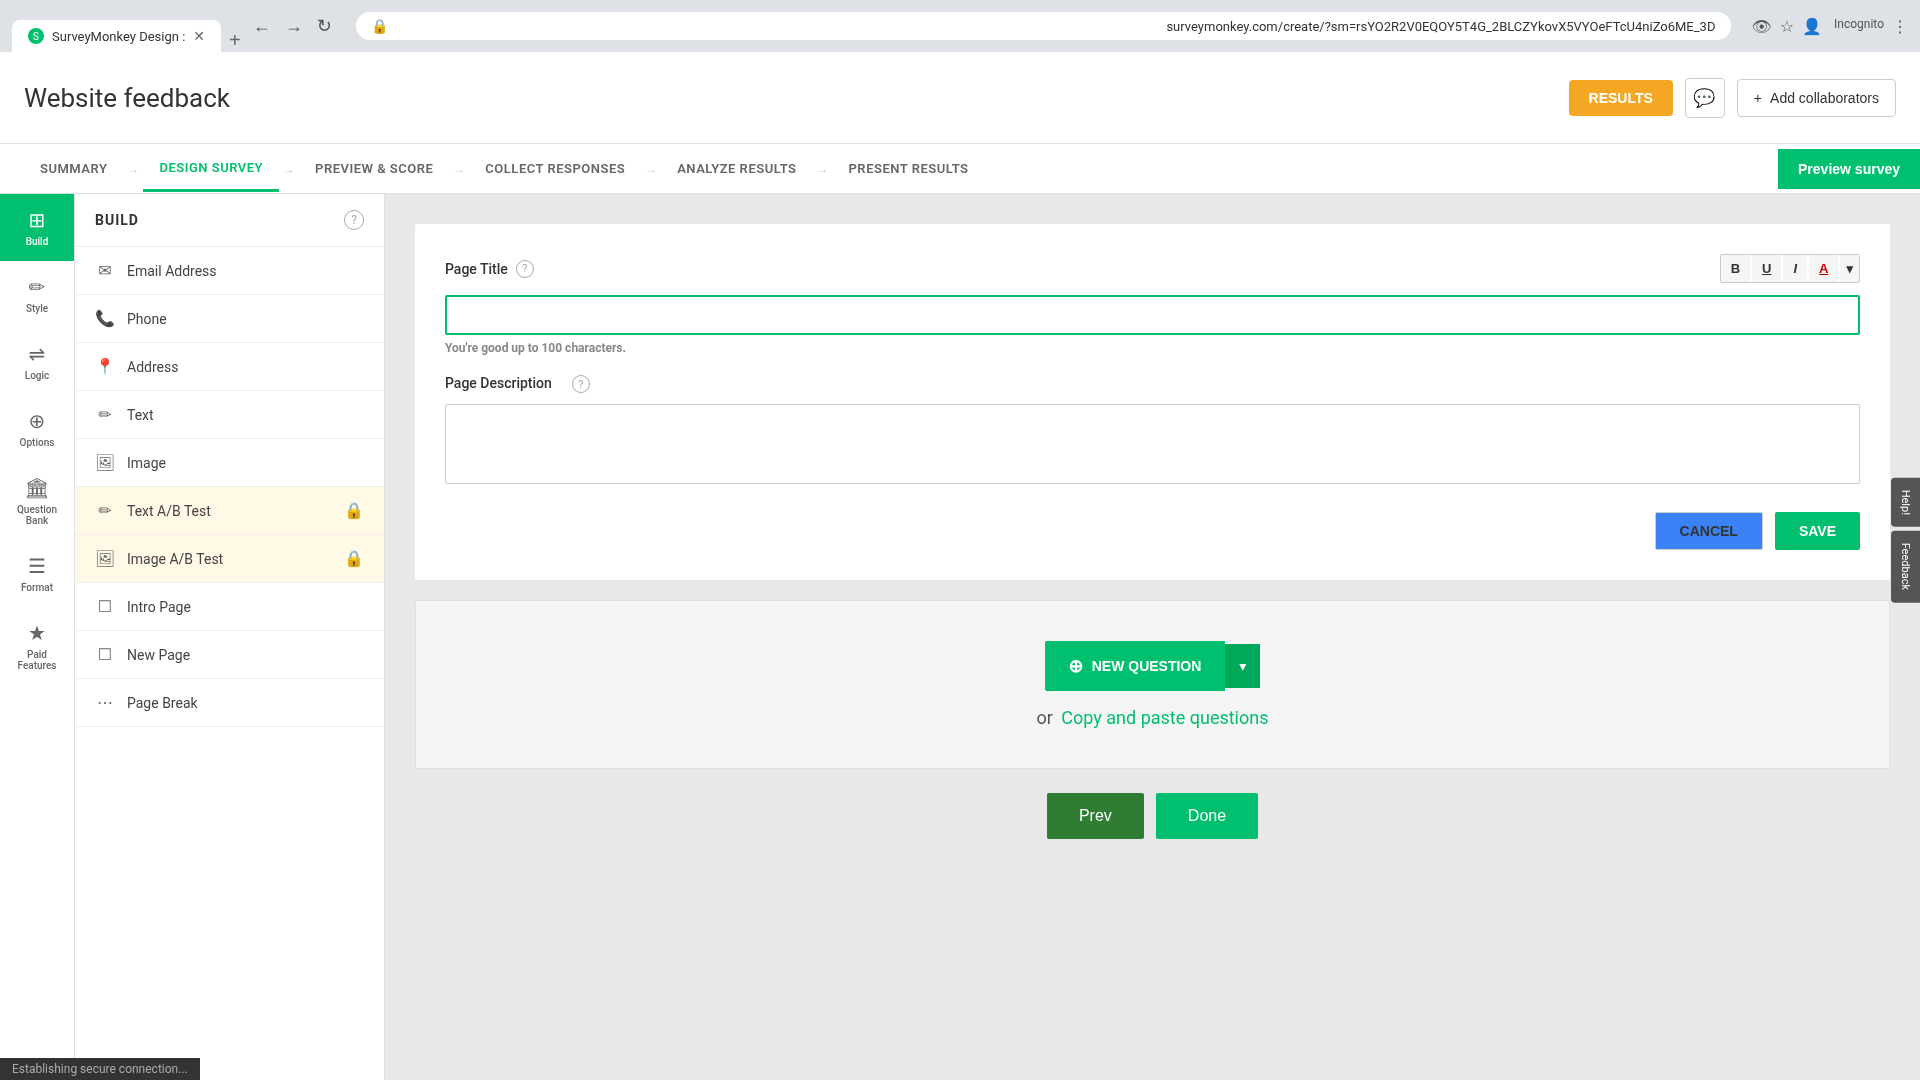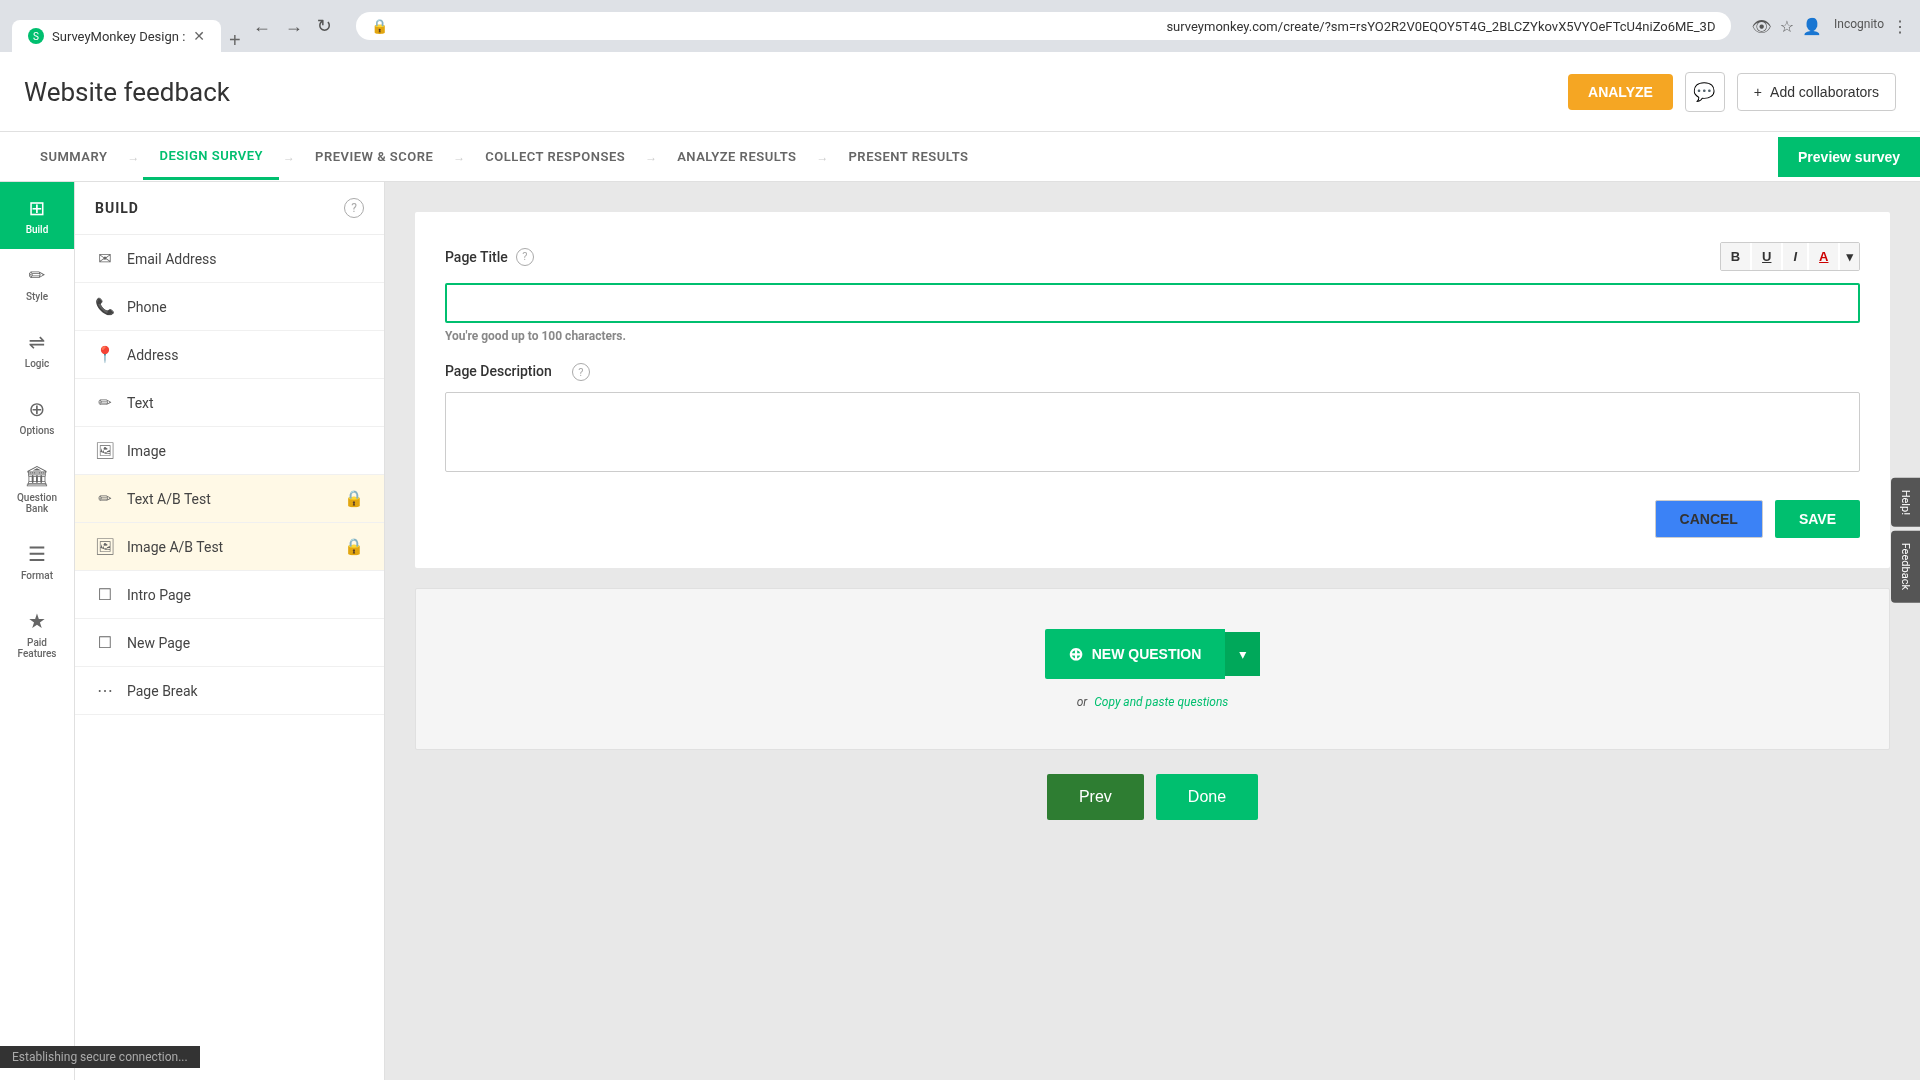--- a/index.html
+++ b/index.html
@@ -14,21 +14,21 @@
     .tab-close { margin-left: auto; cursor: pointer; color: #666; font-size: 14px; }
     .new-tab-btn { background: none; border: none; font-size: 20px; color: #666; cursor: pointer; margin-left: 8px; }
     .browser-controls { display: flex; align-items: center; gap: 6px; margin-right: 12px; }
     .ctrl-btn { background: none; border: none; font-size: 18px; color: #555; cursor: pointer; padding: 4px; }
     .address-bar { flex: 1; background: #fff; border-radius: 20px; padding: 6px 16px; font-size: 13px; color: #333; display: flex; align-items: center; gap: 8px; }
     .address-text { flex: 1; font-size: 13px; color: #333; text-align: right; }
     .browser-actions { display: flex; gap: 8px; margin-left: 12px; }
     .browser-action-btn { background: none; border: none; font-size: 16px; color: #555; cursor: pointer; }
 
     
-    .app-header { background: #fff; border-bottom: 1px solid #e0e0e0; padding: 0 24px; height: 80px; display: flex; align-items: center; justify-content: space-between; }
+    .app-header { background: #fff; border-bottom: 1px solid #e0e0e0; padding: 0 24px; height: 92px; display: flex; align-items: center; justify-content: space-between; }
     .app-title { font-size: 26px; font-weight: 400; color: #333; }
     .header-actions { display: flex; gap: 12px; align-items: center; }
     .btn-upgrade { background: #f5a623; color: #fff; border: none; padding: 10px 20px; border-radius: 4px; font-size: 14px; font-weight: 700; cursor: pointer; }
     .btn-icon { background: none; border: 1px solid #ccc; width: 40px; height: 40px; border-radius: 4px; display: flex; align-items: center; justify-content: center; cursor: pointer; font-size: 18px; color: #555; }
     .btn-collaborators { background: none; border: 1px solid #ccc; padding: 10px 16px; border-radius: 4px; font-size: 14px; color: #333; cursor: pointer; display: flex; align-items: center; gap: 8px; }
 
     
     .nav-tabs { background: #fff; border-bottom: 1px solid #e0e0e0; display: flex; align-items: center; padding: 0 0 0 24px; height: 50px; }
     .nav-tab { padding: 14px 16px; font-size: 13px; font-weight: 600; color: #666; text-decoration: none; cursor: pointer; position: relative; white-space: nowrap; letter-spacing: 0.5px; }
     .nav-tab.active { color: #00bf6f; border-bottom: 3px solid #00bf6f; }
@@ -81,30 +81,30 @@
 
     .page-actions { display: flex; justify-content: flex-end; gap: 12px; margin-top: 24px; }
     .btn-cancel { background: #3b82f6; border: 1px solid #ccc; padding: 10px 24px; font-size: 14px; color: #333; cursor: pointer; border-radius: 2px; font-weight: 600; }
     .btn-save { background: #00bf6f; color: #fff; border: none; padding: 10px 24px; font-size: 14px; cursor: pointer; border-radius: 2px; font-weight: 600; }
 
     
     .new-question-area { background: #f5f5f5; border: 1px solid #e0e0e0; border-radius: 2px; padding: 40px 30px; text-align: center; }
     .new-question-btn-group { display: inline-flex; align-items: center; border-radius: 2px; overflow: hidden; margin-bottom: 16px; }
     .btn-new-question { background: #00bf6f; color: #fff; border: none; padding: 14px 24px; font-size: 14px; font-weight: 600; cursor: pointer; display: flex; align-items: center; gap: 8px; }
     .btn-new-question-dropdown { background: #00a85a; color: #fff; border: none; padding: 14px 14px; font-size: 14px; cursor: pointer; }
-    .copy-paste-link { font-size: 12px; color: #555; font-style: italic; }
+    .copy-paste-link { font-size: 18px; color: #555; }
     .copy-paste-link a { color: #00bf6f; text-decoration: none; }
 
     
     .nav-buttons { display: flex; justify-content: center; gap: 12px; margin-top: 24px; }
     .btn-prev { background: #2e7d32; color: #fff; border: none; padding: 14px 32px; font-size: 16px; cursor: pointer; border-radius: 2px; font-weight: 500; }
     .btn-done { background: #00bf6f; color: #fff; border: none; padding: 14px 32px; font-size: 16px; cursor: pointer; border-radius: 2px; font-weight: 500; }
 
     
-    .status-bar { position: fixed; bottom: 12px; left: 0; background: #333; color: #aaa; font-size: 12px; padding: 4px 12px; z-index: 100; }
+    .status-bar { position: fixed; bottom: 0; left: 0; background: #333; color: #aaa; font-size: 12px; padding: 4px 12px; z-index: 100; }
 
     
     .right-helper { position: fixed; right: 0; top: 50%; transform: translateY(-50%); display: flex; flex-direction: column; gap: 4px; }
     .helper-tab { background: #555; color: #fff; writing-mode: vertical-rl; padding: 12px 8px; font-size: 11px; cursor: pointer; border-radius: 4px 0 0 4px; }
   </style>
 </head>
 <body>
 
 <div class="browser-chrome">
   <div class="browser-tabs">
@@ -131,21 +131,21 @@
     <button class="browser-action-btn">☆</button>
     <button class="browser-action-btn">👤</button>
     <span style="font-size:12px;color:#555;margin-left:4px;">Incognito</span>
     <button class="browser-action-btn">⋮</button>
   </div>
 </div>
 
 <div class="app-header">
   <h1 class="app-title">Website feedback</h1>
   <div class="header-actions">
-    <button class="btn-upgrade">ANALYZE</button>
+    <button class="btn-upgrade">RESULTS</button>
     <button class="btn-icon">💬</button>
     <button class="btn-collaborators">
       <span>+</span>
       <span>Add collaborators</span>
     </button>
   </div>
 </div>
 
 <div class="nav-tabs">
   <a class="nav-tab">SUMMARY</a>

